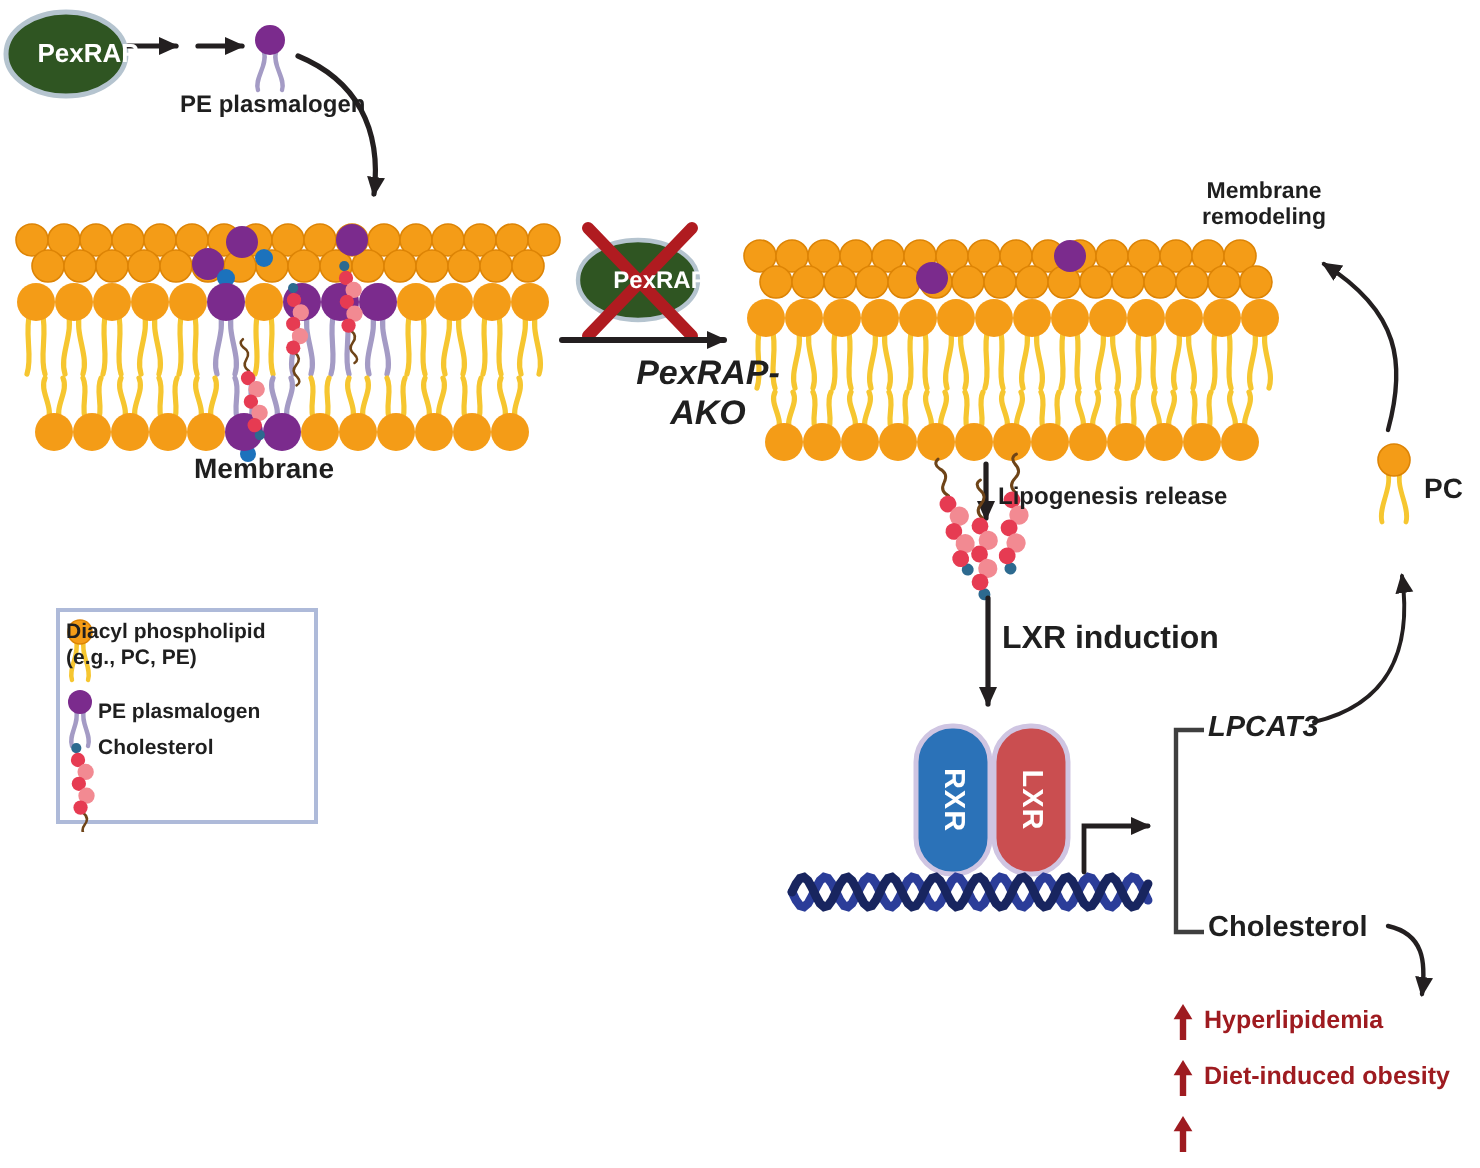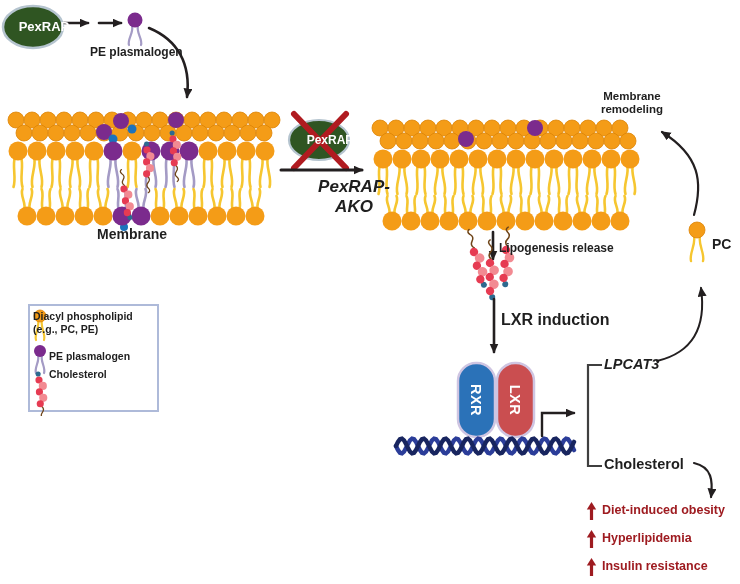--- a/index.html
+++ b/index.html
@@ -391,35 +391,34 @@
   <div class="lbl" style="left:604px;top:456px;font-size:14.5px;">Cholesterol</div>
 
   <div class="lbl" style="left:712px;top:236px;font-size:14px;">PC</div>
 
   <div class="outcomes">
     <div class="outcome-row">
       <svg width="13" height="22" viewBox="0 0 13 22">
         <path d="M6.5,2 L1.8,9.6 L11.2,9.6 Z" fill="#9e1b20"></path>
         <line x1="6.5" y1="9" x2="6.5" y2="20" stroke="#9e1b20" stroke-width="3.2"></line>
       </svg>
+      <span>Hyperlipidemia</span>
+    </div>
+    <div class="outcome-row">
+      <svg width="13" height="22" viewBox="0 0 13 22">
+        <path d="M6.5,2 L1.8,9.6 L11.2,9.6 Z" fill="#9e1b20"></path>
+        <line x1="6.5" y1="9" x2="6.5" y2="20" stroke="#9e1b20" stroke-width="3.2"></line>
+      </svg>
       <span>Diet-induced obesity</span>
     </div>
     <div class="outcome-row">
       <svg width="13" height="22" viewBox="0 0 13 22">
         <path d="M6.5,2 L1.8,9.6 L11.2,9.6 Z" fill="#9e1b20"></path>
         <line x1="6.5" y1="9" x2="6.5" y2="20" stroke="#9e1b20" stroke-width="3.2"></line>
       </svg>
-      <span>Hyperlipidemia</span>
-    </div>
-    <div class="outcome-row">
-      <svg width="13" height="22" viewBox="0 0 13 22">
-        <path d="M6.5,2 L1.8,9.6 L11.2,9.6 Z" fill="#9e1b20"></path>
-        <line x1="6.5" y1="9" x2="6.5" y2="20" stroke="#9e1b20" stroke-width="3.2"></line>
-      </svg>
-      <span>Insulin resistance</span>
     </div>
   </div>
 
   <div class="legend-box"></div>
   <svg id="legend-icon-0" width="18" height="36" style="position:absolute;left:31px;top:308px;">
       <path d="M7,12 C9,19 3,26 5,32" stroke="#f6c630" stroke-width="2.2" fill="none" stroke-linecap="round"></path>
       <path d="M11,12 C9,19 15,26 13,32" stroke="#f6c630" stroke-width="2.2" fill="none" stroke-linecap="round"></path>
       <circle cx="9" cy="8" r="6" fill="#f49c17" stroke="#dd8405" stroke-width="0.8"></circle>
     </svg>
   <div class="legend-label" style="left:33px;top:310px;width:110px;">Diacyl phospholipid

